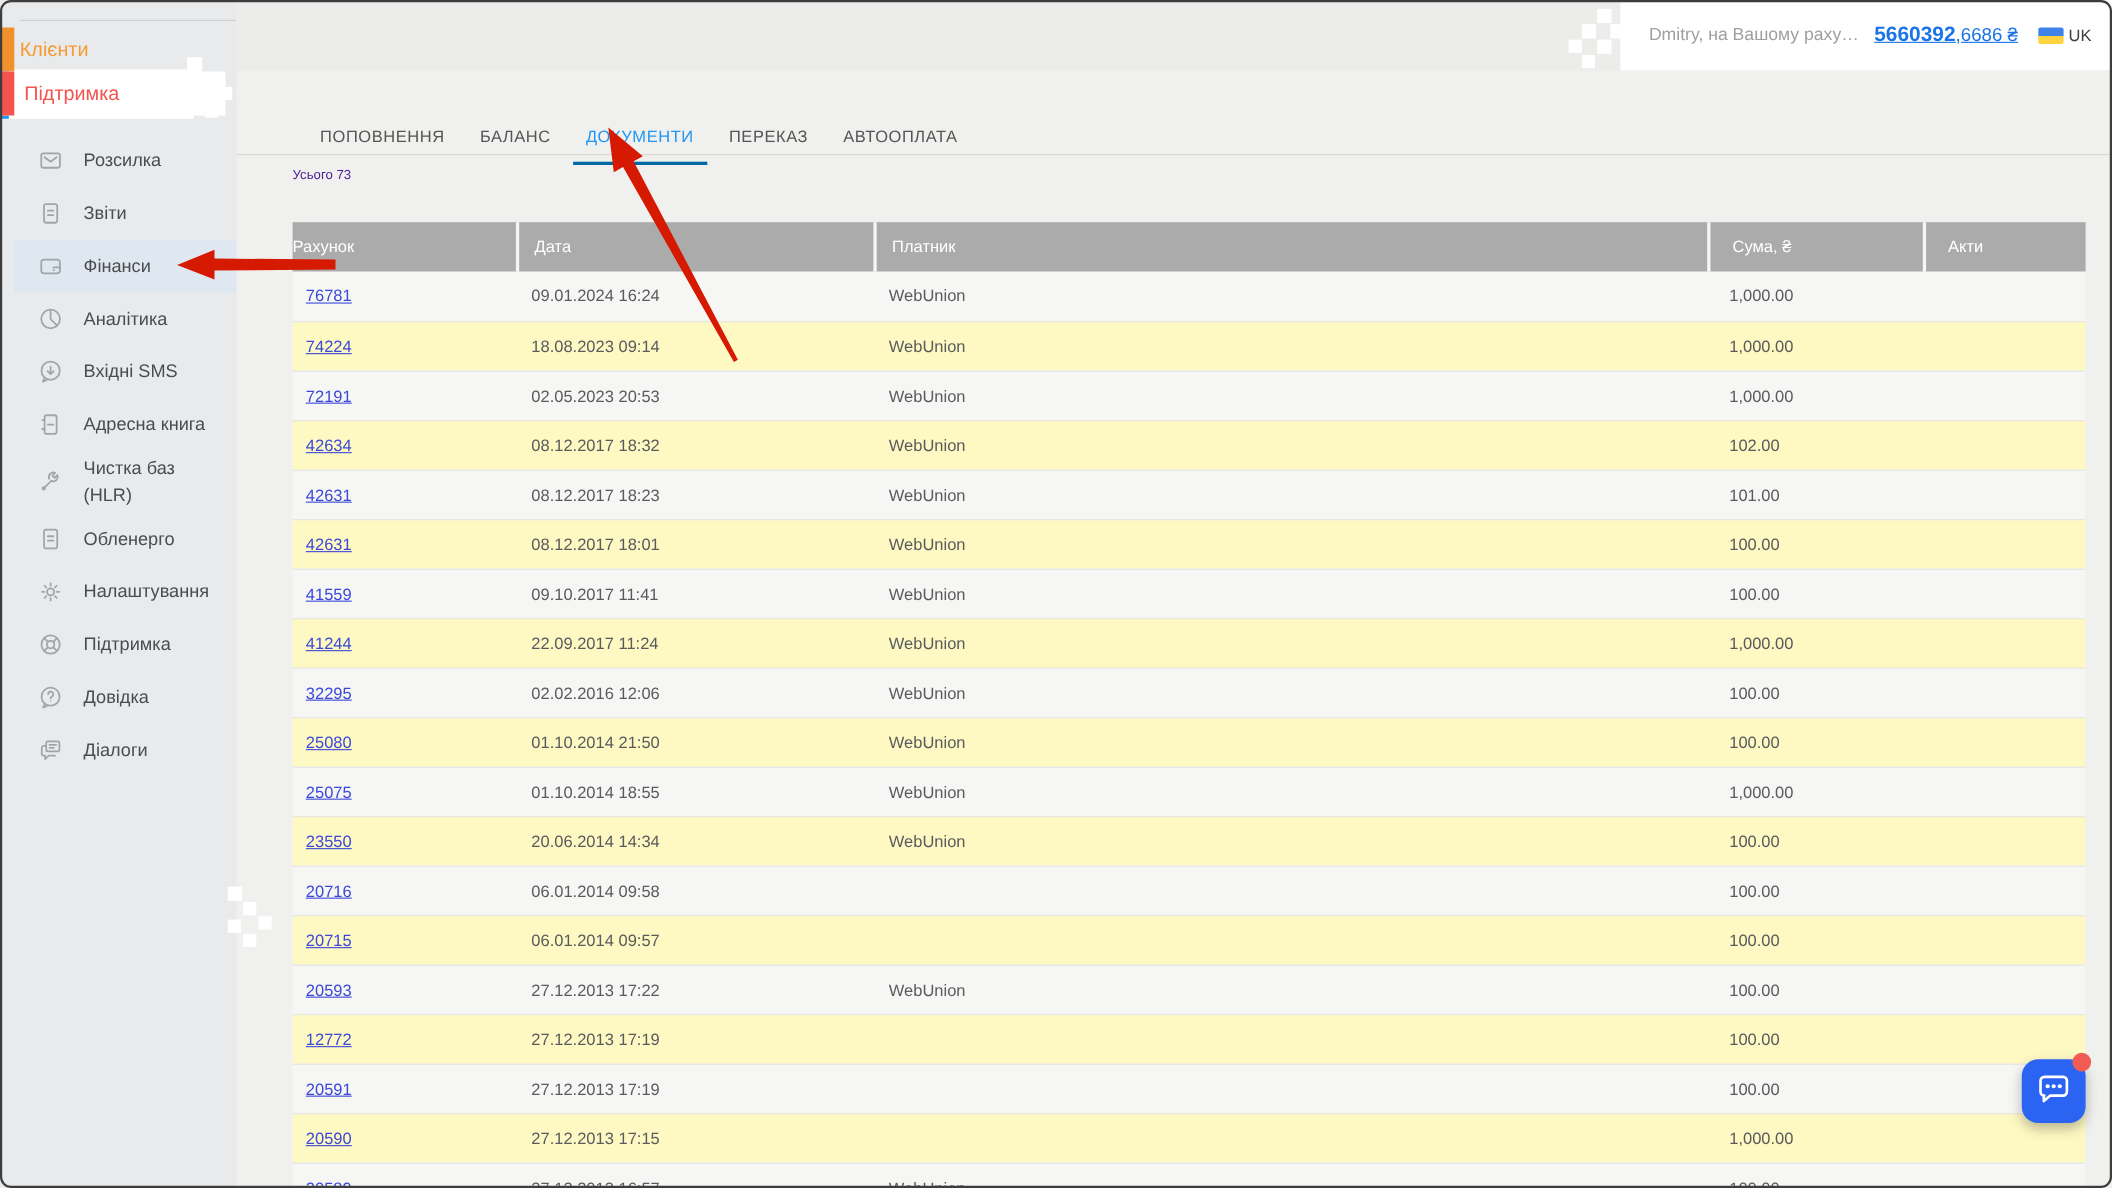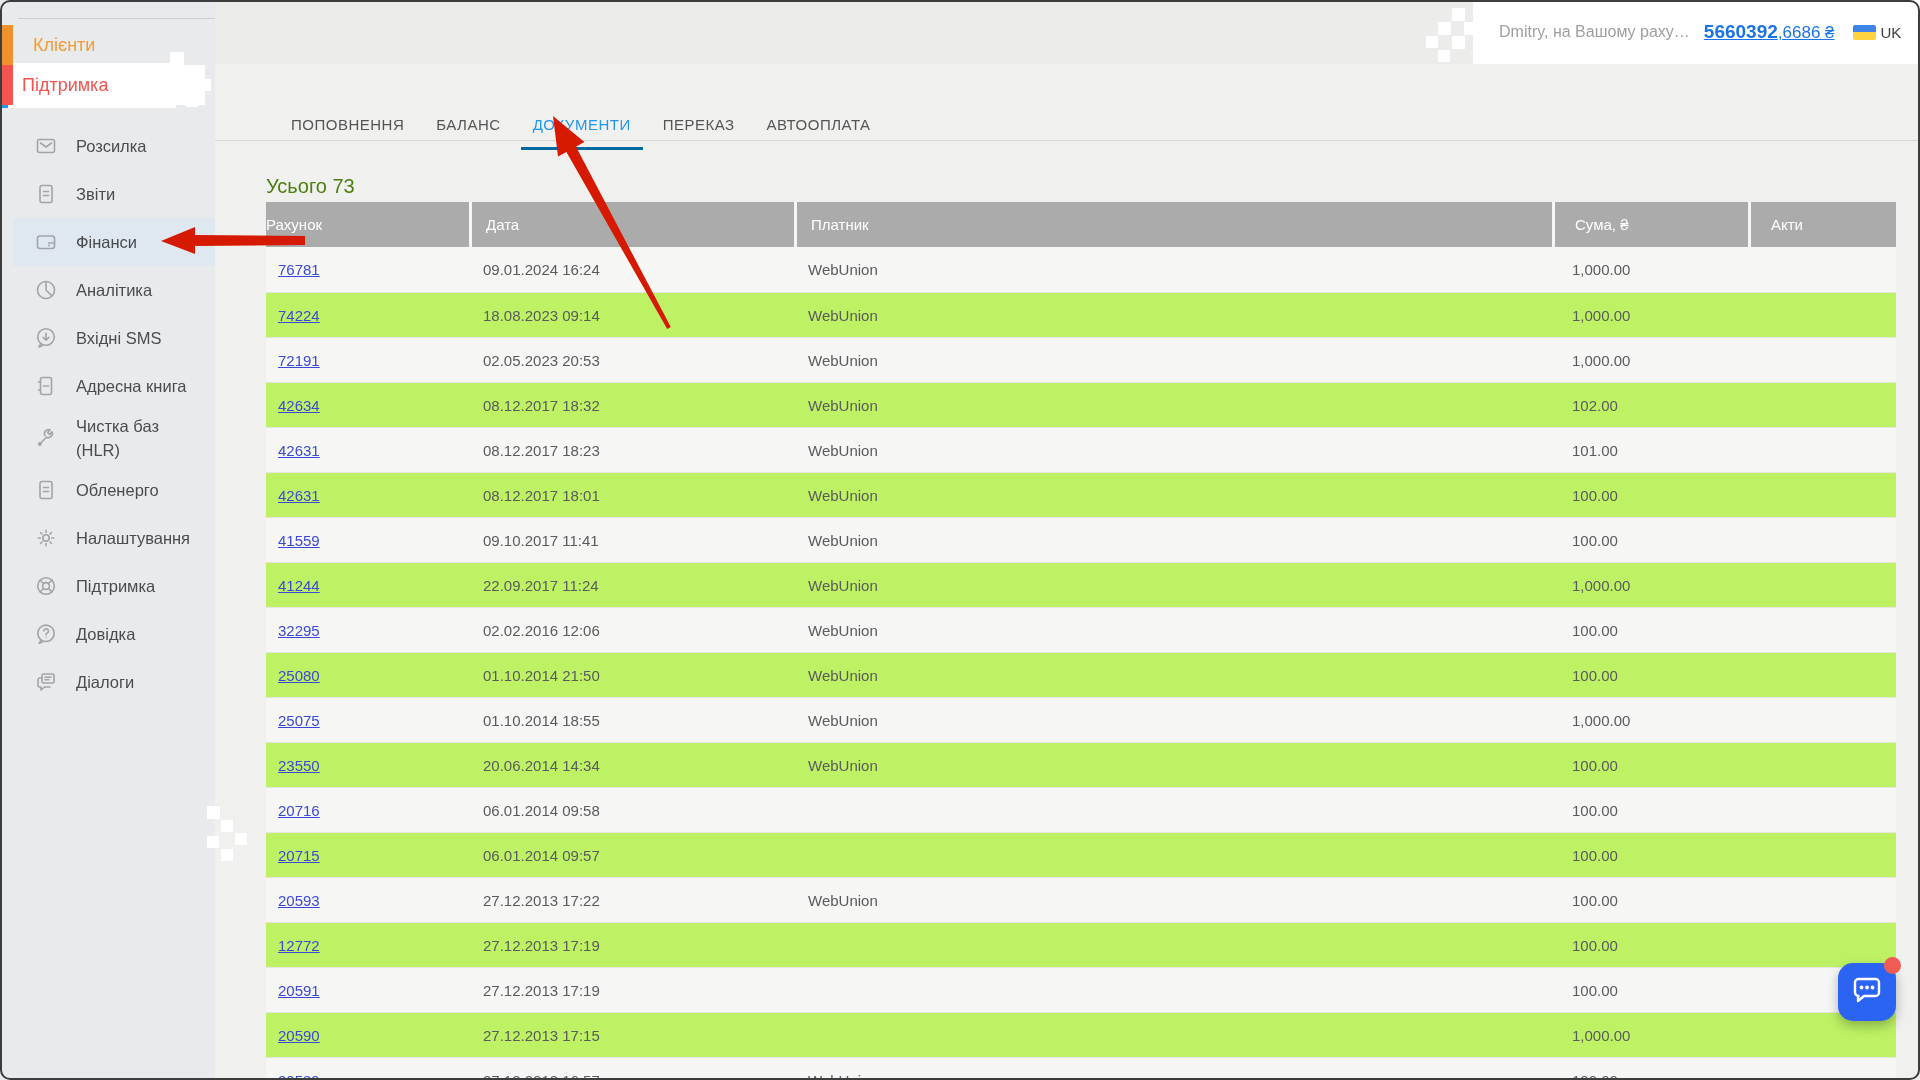--- a/index.html
+++ b/index.html
@@ -35,38 +35,38 @@
   .sms-label { margin-left:28px; font-size:21px; letter-spacing:.5px; color:#2196f3; }
 
   .nav { position:absolute; top:122px; left:0; width:215px; }
   .nav-item { display:flex; align-items:center; min-height:48px; padding:4px 0 4px 34px; cursor:pointer; }
   .nav-item .ic { width:24px; height:24px; flex:none; margin-right:18px; display:flex; }
   .nav-item .lbl { width:122px; font-size:16.5px; line-height:24px; color:#4a4c4e; }
   .nav-item.active { background:#dfe8f1 padding-box; border-left:13px solid transparent; padding-left:21px; }
   .nav-divider { margin:18px 0 6px 18px; width:197px; height:1px; background:#cfcfcf; }
 
   .footer-item { position:relative; height:40px; display:flex; align-items:center; font-size:18px; cursor:pointer; }
-  .footer-item.clients { border-left:13px solid #f0922b; padding-left:20px; color:#f59b31; }
+  .footer-item.clients { border-left:13px solid #f0922b; padding-left:5px; color:#f59b31; }
   .footer-item.support { border-left:13px solid #f4534e; padding-left:9px; color:#f4534e; background:#fff; width:205px; }
 
   
   .main { position:absolute; left:215px; top:64px; right:0; bottom:0; background:#f0f0ef; z-index:3; }
   .tabs { position:absolute; left:64px; top:38px; display:flex; gap:8px; }
   .tab { font-size:15px; letter-spacing:.5px; color:#555; padding:14px 12px 17px; cursor:pointer; white-space:nowrap; }
   .tab.active { color:#2196f3; border-bottom:3px solid #0369a1; padding-bottom:14px; }
   .tabs-rule { position:absolute; left:0; right:0; top:76px; height:1px; background:#d8d8d7; }
-  .total { position:absolute; left:51px; top:111px; font-size:20px; color:#4d7c0f; }
+  .total { position:absolute; left:51px; top:88px; font-size:12px; color:#4c1d95; }
 
   .table { position:absolute; left:51px; right:24px; top:138px; }
   .trow { display:grid; grid-template-columns:203px 325px 758px 196px auto; align-items:center; }
   .thead { height:45px; background:#ababab; color:#fff; font-size:15px; }
   .thead .th { padding-left:14px; }
   .thead .th:first-child { padding-left:0; border-left:none; }
   .thead .th { border-left:3px solid #f6f6f5; height:45px; display:flex; align-items:center; }
-  .row { height:45px; font-size:15px; color:#5a5b5d; background:#bef264; border-top:1px solid #e4e4e3; }
+  .row { height:45px; font-size:15px; color:#5a5b5d; background:#fef9c3; border-top:1px solid #e4e4e3; }
   .row:first-of-type { border-top:none; }
   .row.odd { background:#f6f6f5; }
   .row.partial { height:22px; overflow:hidden; align-items:start; }
   .row.partial > div { height:45px; display:flex; align-items:center; }
   .cell { padding-left:14px; }
   .cell.acct { padding-left:12px; }
   .cell.amount, .thead .th.amount, .thead .th.acts { padding-left:20px; }
   .row a { color:#3b49d8; text-decoration:underline; cursor:pointer; }
   .redacted { border-radius:1px; filter:blur(1.5px); }
   .redacted.small { width:54px; height:16px;

